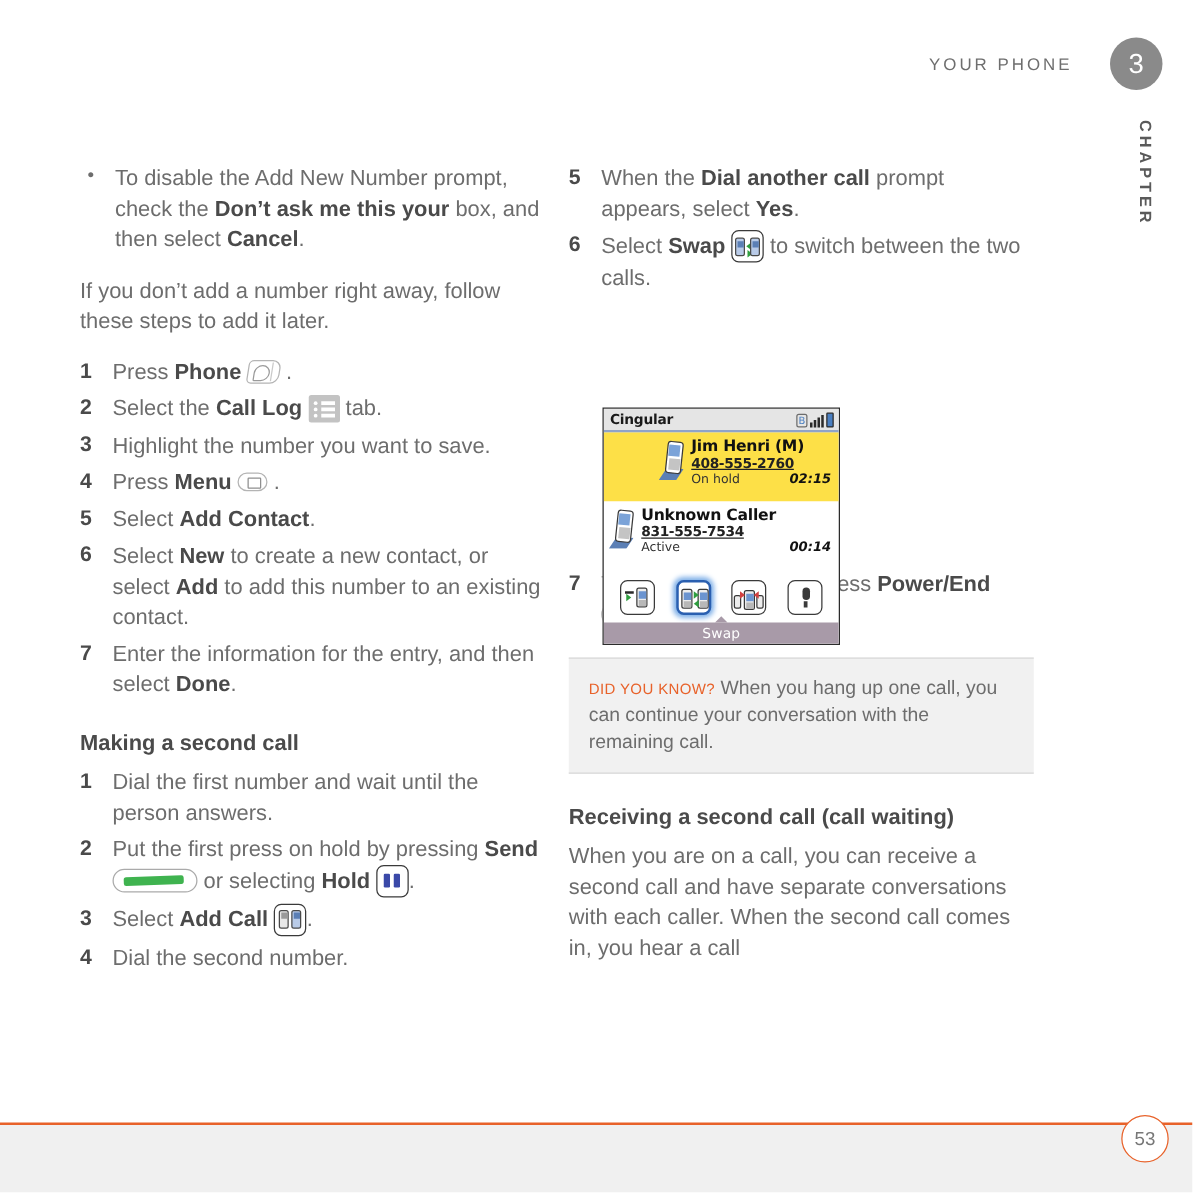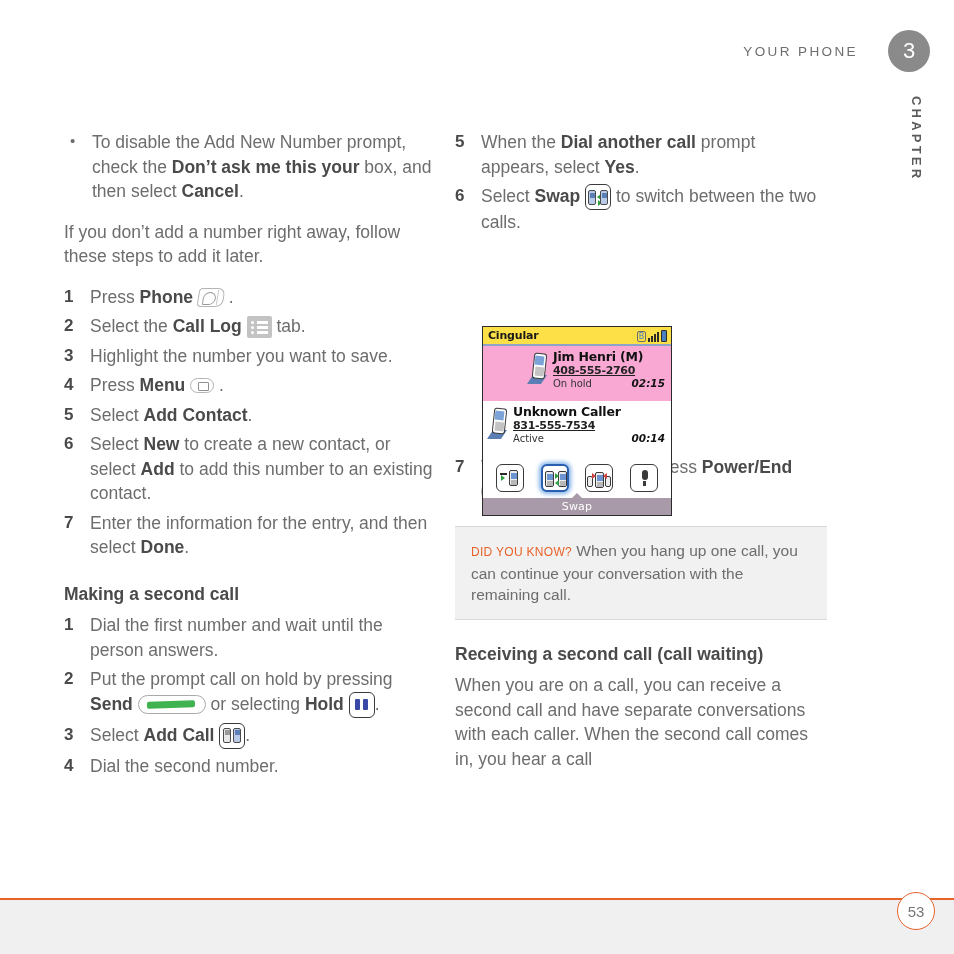--- a/index.html
+++ b/index.html
@@ -329,21 +329,21 @@
     top: 326px;
     width: 190px;
     height: 190px;
     border: 1.5px solid #2b2b2b;
     background: #ffffff;
     font-family: "DejaVu Sans", sans-serif;
     overflow: hidden;
   }
   .ps-titlebar {
     height: 19px;
-    background: #fde047;
+    background: #e5e5e5;
     border-bottom: 2px solid #8fa3c8;
     display: flex;
     align-items: center;
     justify-content: space-between;
     padding: 0 4px 0 5px;
   }
   .ps-carrier {
     font-size: 11px;
     font-weight: bold;
     color: #1a1a1a;
@@ -379,21 +379,21 @@
     border-radius: 1px;
     background: #4a7fc1;
   }
 
   .ps-call {
     display: flex;
     align-items: flex-start;
     padding: 4px 4px 3px 4px;
     height: 55px;
   }
-  .ps-call.highlight { background: #f9a8d4; padding-left: 44px; }
+  .ps-call.highlight { background: #fde047; padding-left: 44px; }
 
   .ps-phone-glyph {
     width: 24px; height: 32px;
     position: relative;
     flex: 0 0 24px;
     margin-top: 3px;
   }
   .ps-phone-glyph .body {
     position: absolute;
     left: 6px; top: 0;
@@ -640,21 +640,21 @@
 
     <div class="steps">
 
       <div class="step">
         <span class="step-num">1</span>
         <span class="step-body">Dial the first number and wait until the person answers.</span>
       </div>
 
       <div class="step">
         <span class="step-num">2</span>
-        <span class="step-body"><span>Put the prompt call on hold by pressing </span><b>Send</b> <span class="ico ico-sendkey"></span><span> or selecting </span><b>Hold</b> <span class="ico ico-soft"><span class="holdbars">
+        <span class="step-body"><span>Put the first press on hold by pressing </span><b>Send</b> <span class="ico ico-sendkey"></span><span> or selecting </span><b>Hold</b> <span class="ico ico-soft"><span class="holdbars">
                 <span></span>
                 <span></span>
               </span></span><span>.</span></span>
       </div>
 
       <div class="step">
         <span class="step-num">3</span>
         <span class="step-body"><span>Select </span><b>Add Call</b> <span class="ico ico-soft ico-addcall"><span class="mini-phone gray p1"></span><span class="mini-phone blue p2"></span></span><span>.</span></span>
       </div>
 

